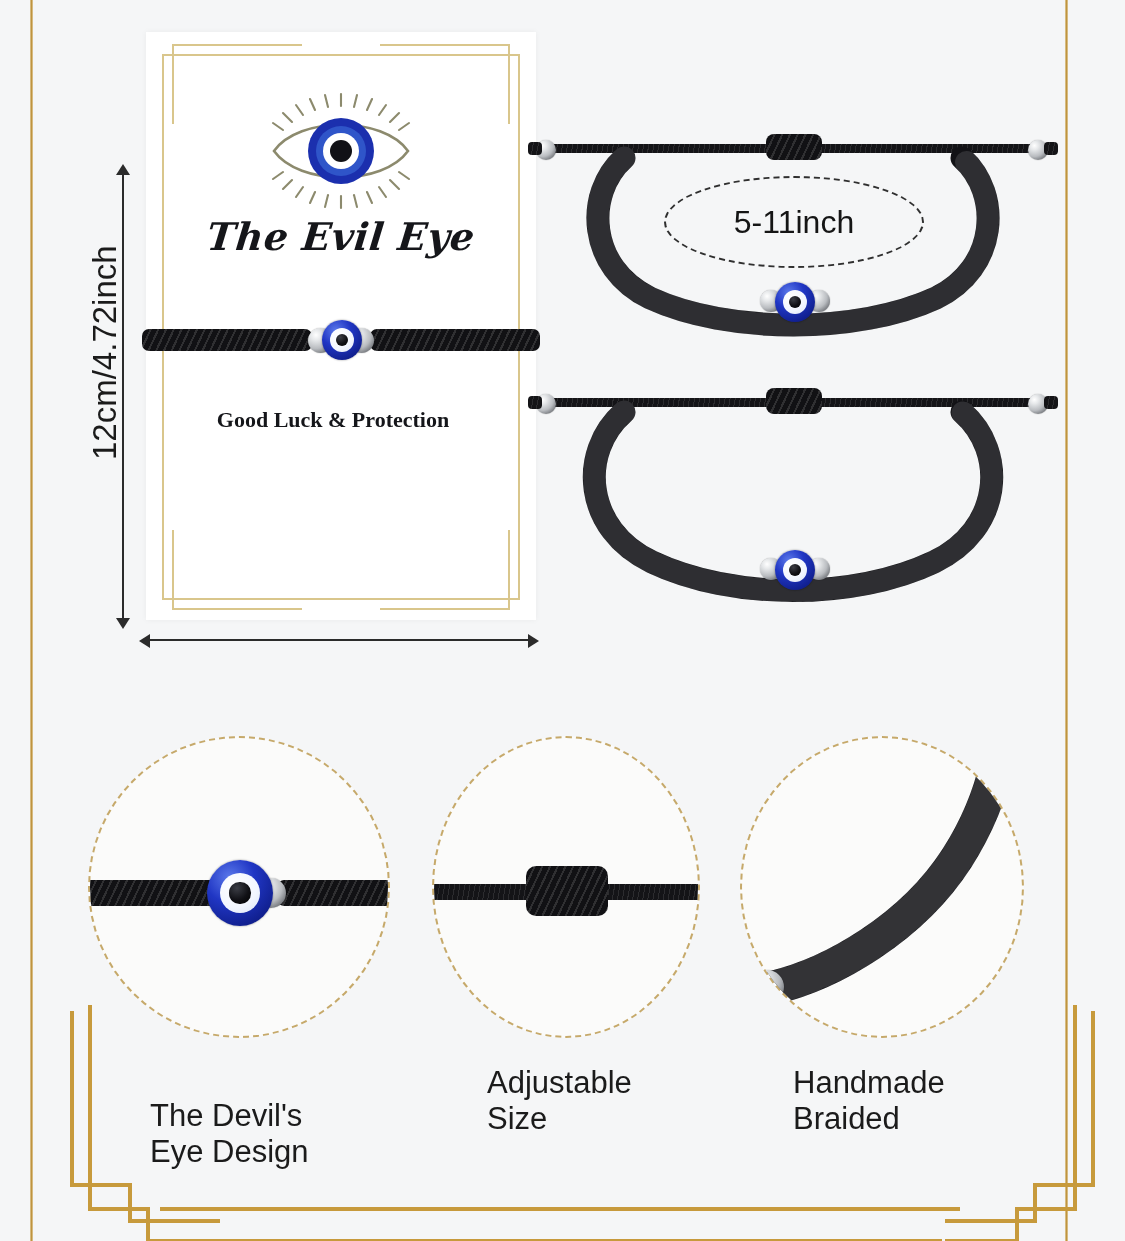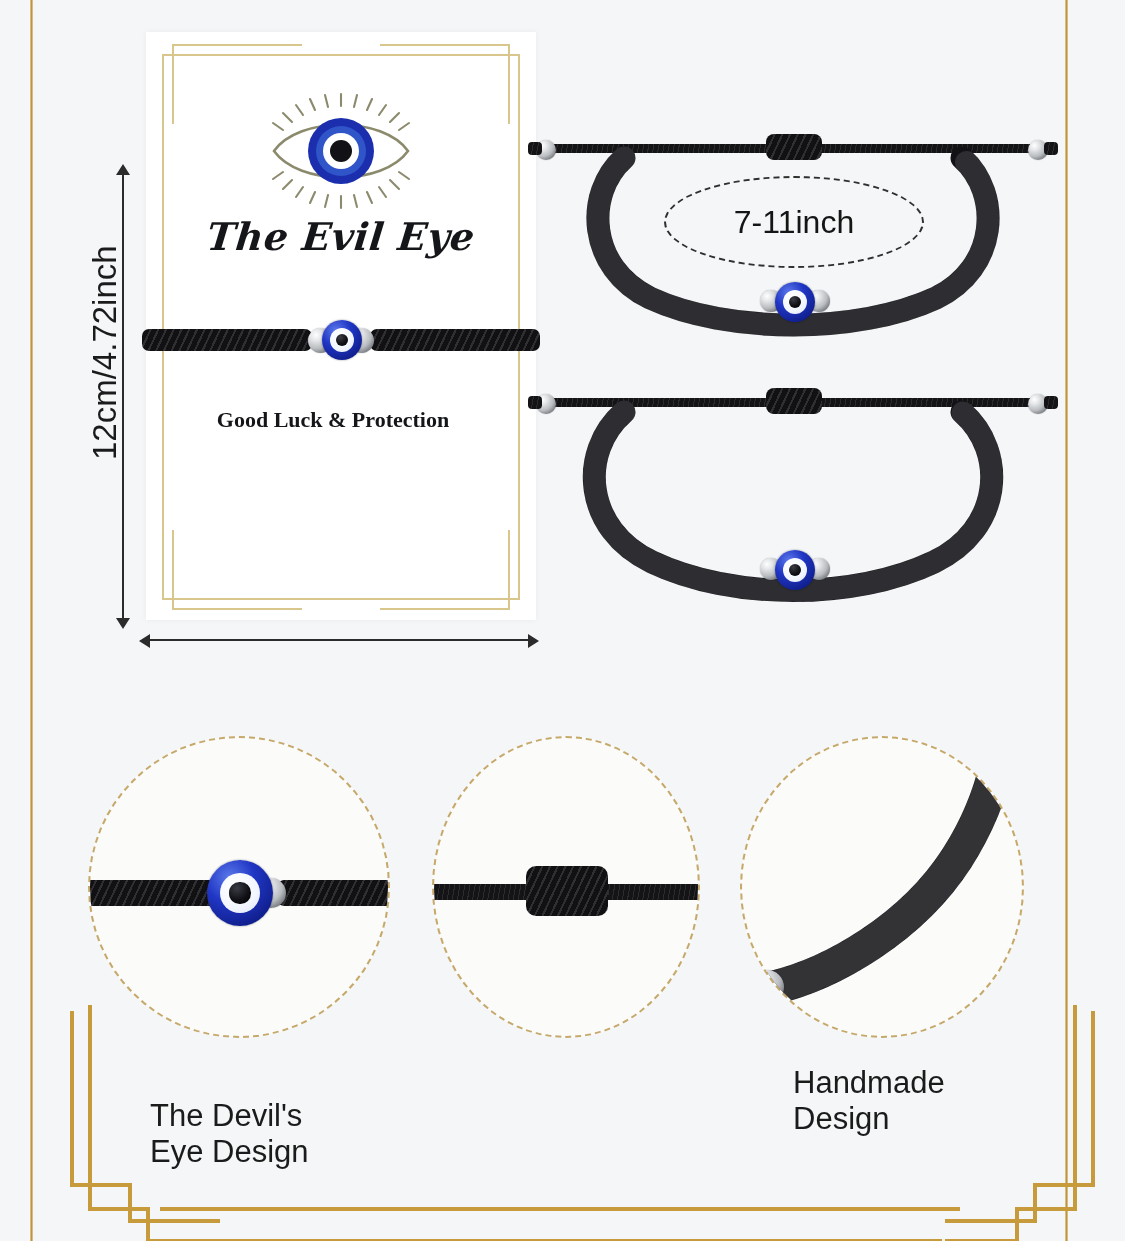--- a/index.html
+++ b/index.html
@@ -222,21 +222,21 @@
       <path d="M96 40 C56 76, 60 150, 122 180 C200 216, 330 216, 408 180 C470 150, 474 76, 434 40" fill="none" stroke="#121216" stroke-width="23" stroke-linecap="round"></path>
       <path d="M96 40 C56 76, 60 150, 122 180 C200 216, 330 216, 408 180 C470 150, 474 76, 434 40" fill="none" stroke="rgba(255,255,255,.12)" stroke-width="23" stroke-linecap="round" stroke-dasharray="3 7"></path>
     </svg>
 
     <div class="silver-bead" style="position:absolute;left:232px;top:172px;width:22px;height:22px;"></div>
     <div class="silver-bead" style="position:absolute;left:280px;top:172px;width:22px;height:22px;"></div>
     <div class="eye-bead" style="position:absolute;left:247px;top:164px;width:40px;height:40px;"></div>
   </div>
 
   <div class="callout">
-    <span>7-11inch</span>
+    <span>5-11inch</span>
   </div>
 
   <div style="position:absolute;left:528px;top:372px;width:530px;height:235px;">
     <div class="cord" style="position:absolute;left:24px;top:26px;width:230px;height:9px;"></div>
     <div class="cord" style="position:absolute;left:272px;top:26px;width:232px;height:9px;"></div>
     <div class="braid" style="position:absolute;left:238px;top:16px;width:56px;height:26px;border-radius:8px;"></div>
     <div class="silver-bead" style="position:absolute;left:8px;top:22px;width:20px;height:20px;"></div>
     <div class="silver-bead" style="position:absolute;left:500px;top:22px;width:20px;height:20px;"></div>
     <div class="cord" style="position:absolute;left:0px;top:24px;width:14px;height:13px;border-radius:4px;"></div>
     <div class="cord" style="position:absolute;left:516px;top:24px;width:14px;height:13px;border-radius:4px;"></div>
@@ -259,24 +259,26 @@
     <div class="eye-bead" style="position:absolute;left:117px;top:122px;width:66px;height:66px;"></div>
   </div>
   <div class="feat-label" style="left:150px;top:1098px;width:280px;">The Devil's
 Eye Design</div>
 
   <div class="feat-circle" style="left:432px;top:736px;width:264px;height:298px;">
     <div class="cord" style="position:absolute;left:-10px;top:146px;width:130px;height:16px;border-radius:5px;"></div>
     <div class="cord" style="position:absolute;left:150px;top:146px;width:130px;height:16px;border-radius:5px;"></div>
     <div class="braid" style="position:absolute;left:92px;top:128px;width:82px;height:50px;border-radius:10px;"></div>
   </div>
+  <div class="feat-label" style="left:487px;top:1065px;width:260px;">Adjustable
+Size</div>
 
   <div class="feat-circle" style="left:740px;top:736px;width:280px;height:298px;">
     <svg width="280" height="298" style="position:absolute;left:0;top:0;" aria-hidden="true">
       <path d="M30 250 C90 236, 170 190, 215 120 C238 84, 250 50, 256 20" fill="none" stroke="#121216" stroke-width="34" stroke-linecap="round"></path>
       <path d="M30 250 C90 236, 170 190, 215 120 C238 84, 250 50, 256 20" fill="none" stroke="rgba(255,255,255,.14)" stroke-width="34" stroke-linecap="round" stroke-dasharray="4 9"></path>
     </svg>
     <div class="silver-bead" style="position:absolute;left:8px;top:232px;width:34px;height:34px;"></div>
   </div>
   <div class="feat-label" style="left:793px;top:1065px;width:260px;">Handmade
-Design</div>
+Braided</div>
 
 </div>
 
 </body></html>

